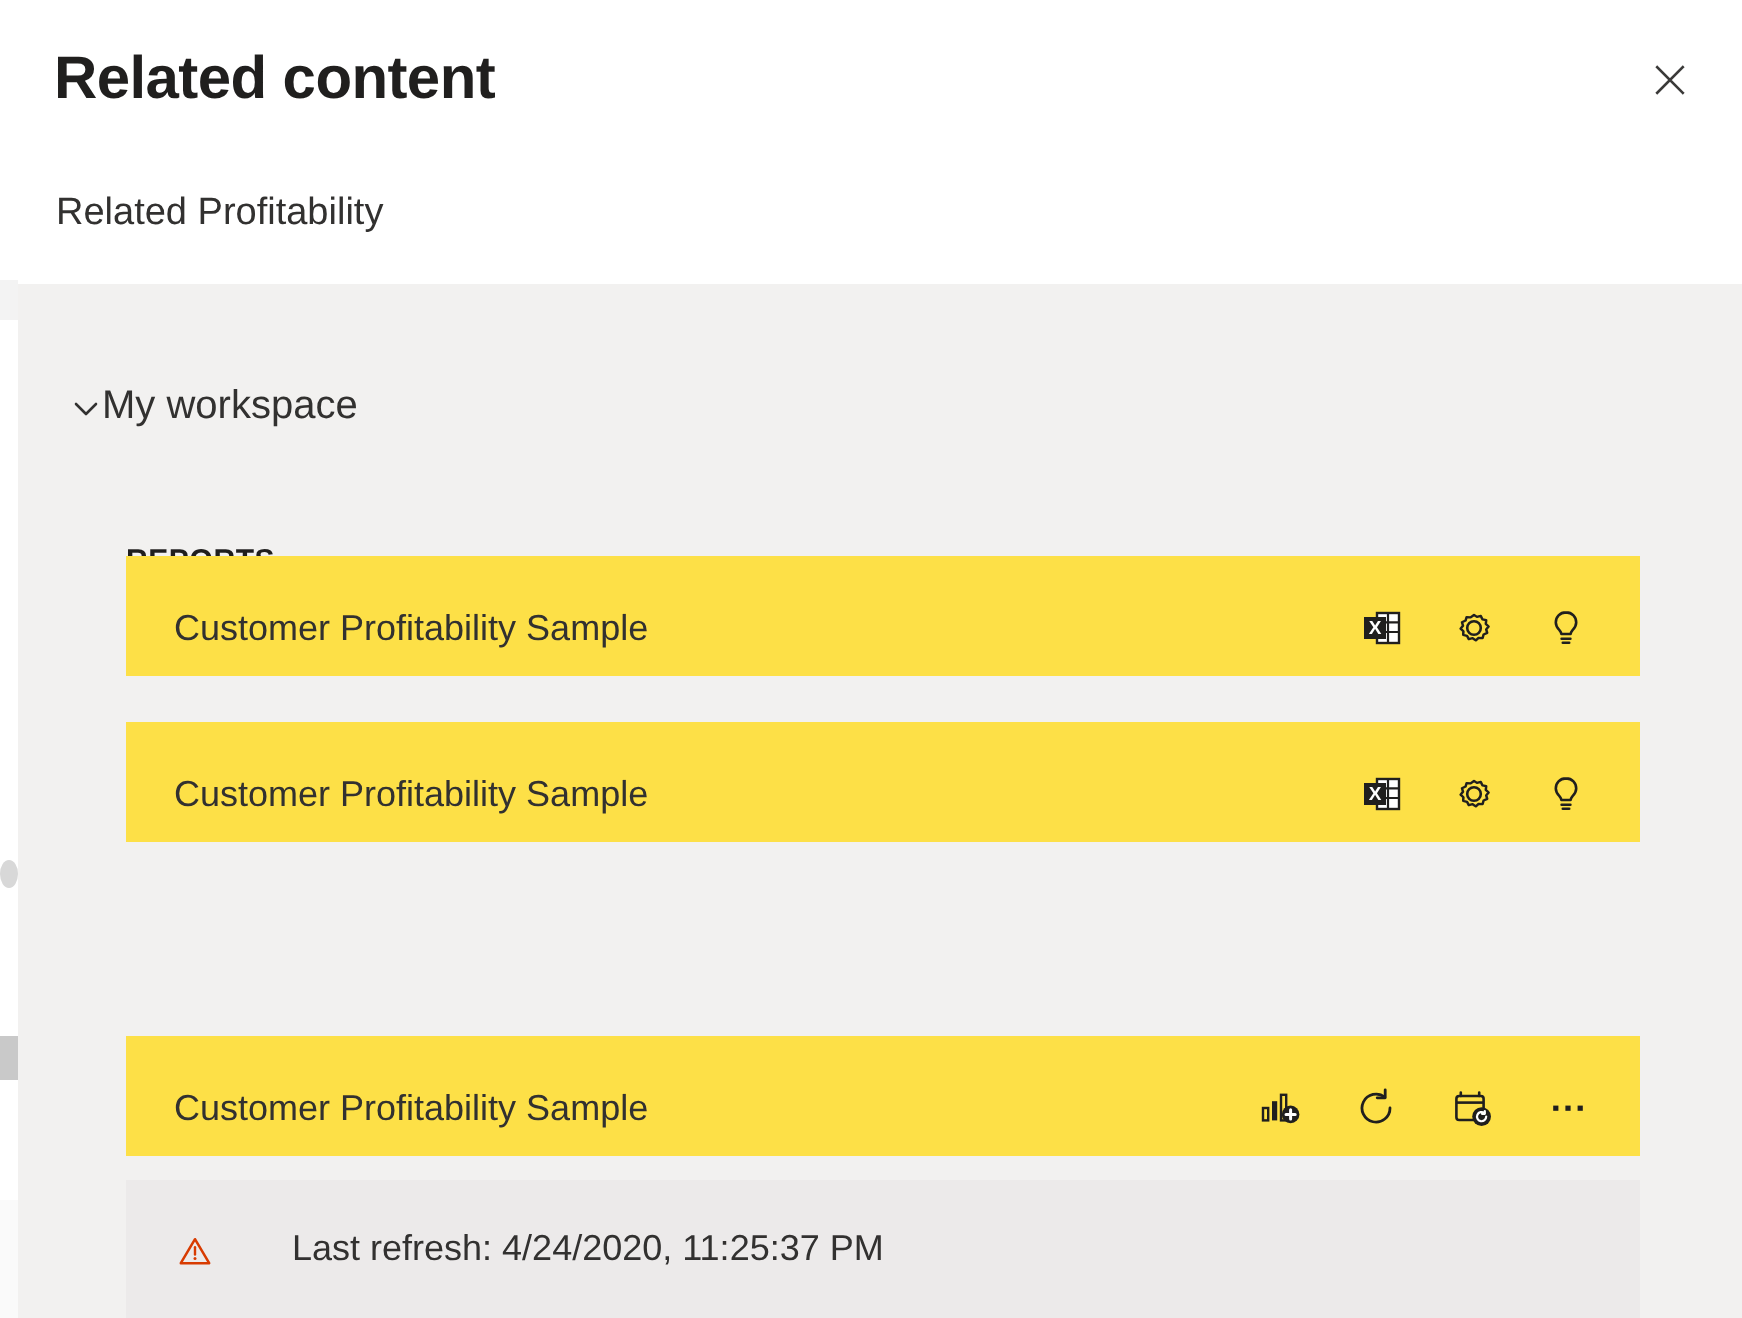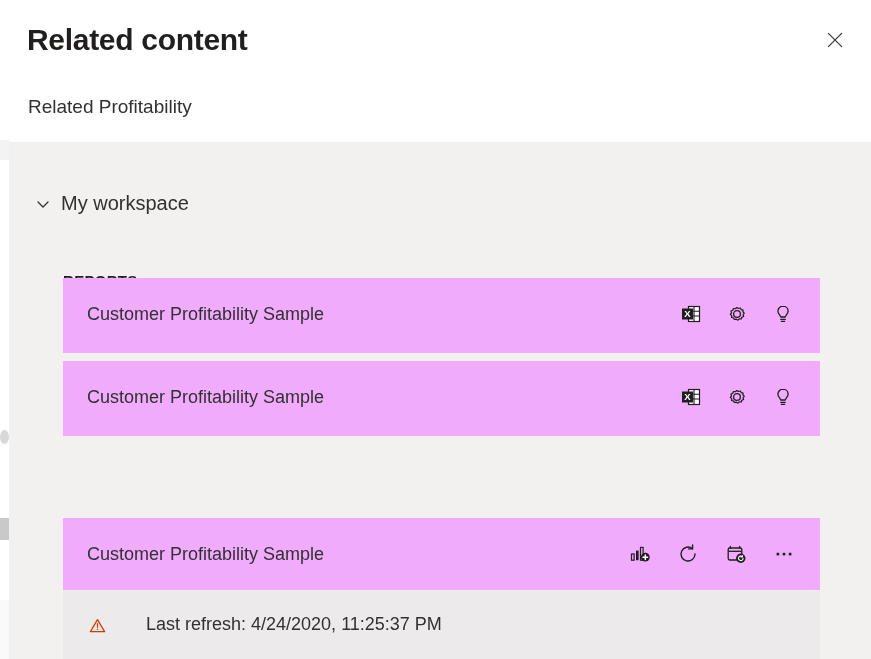--- a/index.html
+++ b/index.html
@@ -94,21 +94,20 @@
     background: #f2f1f0;
     overflow: hidden;
   }
 
   .workspace-row {
     position: absolute;
     left: 26px;
     top: 50px;
     display: flex;
     align-items: center;
-    gap: 10px;
     cursor: pointer;
   }
   .chevron {
     width: 16px;
     height: 16px;
     display: flex;
     align-items: center;
     justify-content: center;
     color: #323130;
   }
@@ -128,22 +127,22 @@
     text-transform: uppercase;
     margin-top: 27px;
   }
   .section-header.reports { top: 103px; }
   .section-header.models  { top: 343px; }
 
   .card {
     position: absolute;
     left: 54px;
     width: 757px;
-    height: 75px;
-    background: #f0abfc;
+    height: 60px;
+    background: #fde047;
     box-sizing: border-box;
   }
   .card.r1 { top: 136px; }
   .card.r2 { top: 219px; }
   .card.m1 { top: 376px; }
 
   .card-name {
     position: absolute;
     left: 24px;
     top: 0;

